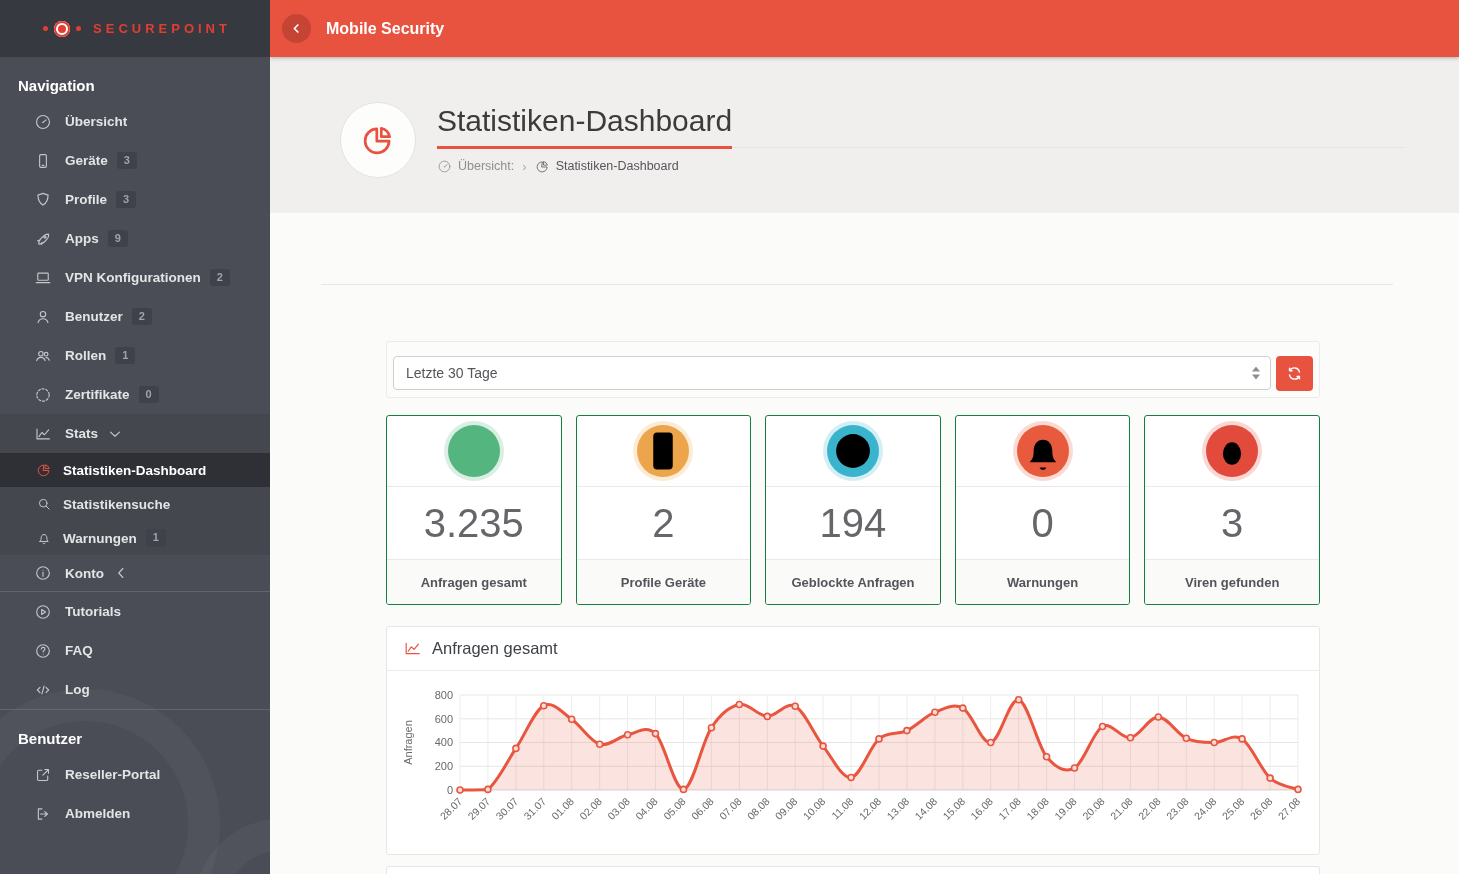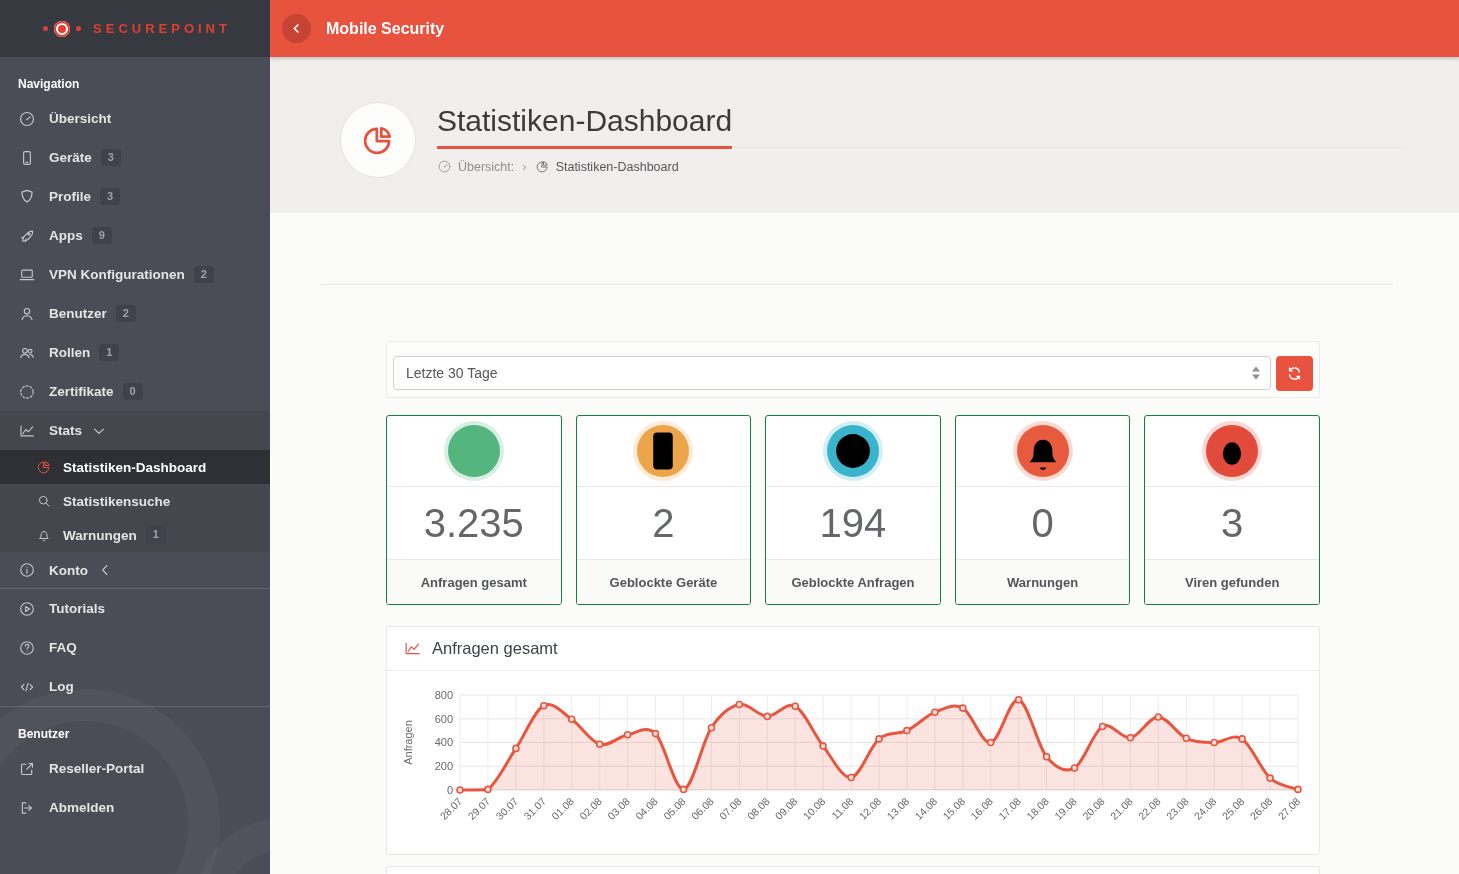--- a/index.html
+++ b/index.html
@@ -6,22 +6,22 @@
   *{box-sizing:border-box;}
   .app{width:1459px;height:874px;display:flex;overflow:hidden;position:relative;}
 
   
   .sidebar{width:270px;flex:none;background:#4a4d55;position:relative;overflow:hidden;}
   .logo-bar{height:57px;background:#36393f;display:flex;align-items:center;justify-content:center;}
   .logo{display:flex;align-items:center;color:#e23d33;font-weight:700;font-size:13px;letter-spacing:4px;}
   .logo-dot{width:5px;height:5px;border-radius:50%;background:#e23d33;margin:0 4px;flex:none;}
   .logo-o{width:16px;height:16px;border-radius:50%;background:#e23d33;box-shadow:inset 0 0 0 2px #e23d33, inset 0 0 0 4px #fff;margin:0 2px;flex:none;}
   .logo-text{margin-left:8px;}
-  .sb-header{padding:20px 18px 8px;color:#ffffff;font-weight:700;font-size:12px;}
-  .sb-item,.sb-sub{display:flex;align-items:center;height:39px;padding:0 14px 0 18px;color:#e3e4e6;font-size:13.5px;font-weight:600;cursor:pointer;}
+  .sb-header{padding:20px 18px 8px;color:#ffffff;font-weight:700;font-size:15px;}
+  .sb-item,.sb-sub{display:flex;align-items:center;height:39px;padding:0 14px 0 34px;color:#e3e4e6;font-size:13.5px;font-weight:600;cursor:pointer;}
   .sb-sub{height:34px;padding-left:36px;}
   .sb-item .icon,.sb-sub .icon{width:18px;height:18px;margin-right:13px;color:#c4c6ca;flex:none;}
   .sb-sub .icon{width:16px;height:16px;margin-right:11px;}
   .sb-group{background:#44474e;}
   .sb-item.row-konto{height:36px;}
   .sb-item.active,.sb-sub.active{background:#2e3036;color:#ffffff;font-weight:700;}
   .sb-sub.active .icon{color:#e85340;}
   .sb-badge{margin-left:9px;background:#3f424a;color:#9fa2a7;font-size:11px;font-weight:700;padding:2px 7px;border-radius:3px;line-height:1.25;}
   .chev{width:11px;height:11px;margin-left:8px;color:#c4c6ca;flex:none;}
   .sb-divider{border-top:1px solid rgba(255,255,255,0.13);margin:0;}
@@ -37,21 +37,21 @@
   .back-btn svg{stroke-width:3px !important;}
   .topbar-title{color:#ffffff;font-size:16px;font-weight:700;}
 
   .hero{height:156px;flex:none;background:#f0efee;display:flex;padding:45px 54px 0 70px;}
   .hero-avatar{width:76px;height:76px;border-radius:50%;background:#fdfdfc;border:1px solid #e4e3e1;display:flex;align-items:center;justify-content:center;margin-right:21px;flex:none;}
   .hero-avatar .icon{width:36px;height:36px;color:#e85340;}
   .hero-avatar svg{stroke-width:1.8px !important;}
   .title-block{flex:1;margin-top:2px;}
   .title-row{border-bottom:1px solid #e5e4e2;line-height:0;}
   h1.page-title{display:inline-block;margin:0 0 -2px 0;padding-bottom:9px;border-bottom:3px solid #e85340;font-size:30px;line-height:1.1;font-weight:400;color:#3b3b3b;}
-  .breadcrumb{margin-top:11px;display:flex;align-items:center;font-size:12.5px;color:#8f8f8d;}
+  .breadcrumb{margin-top:11px;display:flex;font-size:12.5px;color:#8f8f8d;}
   .breadcrumb .icon{width:15px;height:15px;margin-right:6px;color:#979795;}
   .bc-sep{margin:0 8px;color:#a8a8a6;font-size:13px;}
   .bc-current{color:#55565a;}
   .breadcrumb .bc-cur-icon{color:#6e6e6c;margin-right:6px;}
 
   .content{flex:1;background:#fbfbfa;overflow:hidden;padding-left:116px;}
   .col{width:934px;}
   .top-divider{margin:71px 0 0 -65px;width:1072px;border-top:1px solid #e7e6e4;}
 
   .filter-panel{margin-top:56px;height:57px;background:#fcfcfb;border:1px solid #ebebe9;border-radius:3px;display:flex;padding:14px 6px 7px 6px;gap:5px;}
@@ -374,21 +374,21 @@
             <div class="card">
               <div class="card-icon-row">
          <span class="card-circle" style="background:#eca54b;box-shadow:0 0 0 4px rgba(236,165,75,0.22)">
                   <svg viewBox="0 0 24 24">
                     <rect x="7.5" y="3.5" width="9" height="17" rx="1.8"></rect>
                     <path d="M10.8 17.8h2.4"></path>
                   </svg>
                 </span>
        </div>
        <div class="card-value">2</div>
-       <div class="card-label">Geblockte Geräte</div>
+       <div class="card-label">Profile Geräte</div>
             </div>
             <div class="card">
               <div class="card-icon-row">
          <span class="card-circle" style="background:#39b4cc;box-shadow:0 0 0 4px rgba(57,180,204,0.22)">
                   <svg viewBox="0 0 24 24">
                     <circle cx="12" cy="12" r="7.8"></circle>
                     <path d="M6.6 6.6l10.8 10.8"></path>
                   </svg>
                 </span>
        </div>

